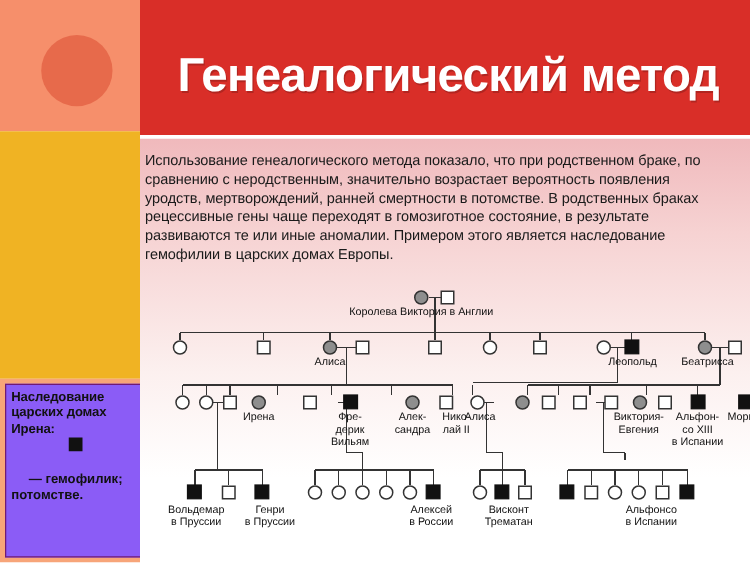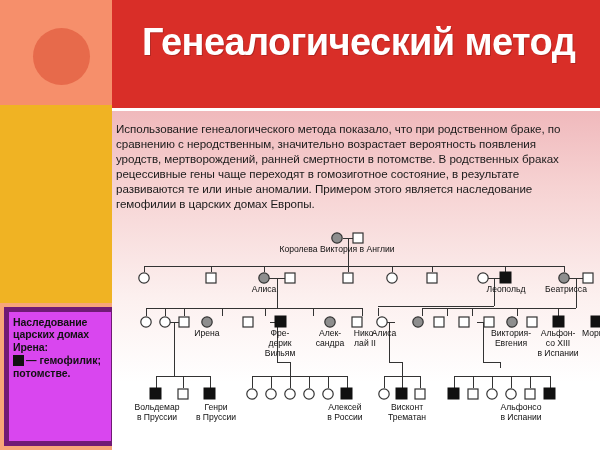--- a/index.html
+++ b/index.html
@@ -11,38 +11,38 @@
   #slide{position:relative;width:600px;height:450px;overflow:hidden;background:#fff;}
 
   
   .side-top{position:absolute;left:0;top:0;width:112px;height:105px;background:#F68F6B;}
   .side-circle{position:absolute;left:33px;top:28px;width:57px;height:57px;border-radius:50%;background:#E76A4B;}
   .side-yellow{position:absolute;left:0;top:105px;width:112px;height:198px;background:#F0B323;}
   .side-bottom{position:absolute;left:0;top:303px;width:112px;height:147px;background:#F7A579;}
 
   .legend-box{
     position:absolute;left:4px;top:307px;width:112px;height:139px;
-    background:#d946ef;border:5px solid #701a75;
+    background:#8b5cf6;border:1px solid #701a75;
     box-sizing:border-box;padding:4px 3px 3px 4px;
   }
   .legend-title{
     font-size:10.5px;font-weight:bold;color:#111;line-height:12.4px;
     letter-spacing:-0.1px;
   }
-  .legend-row{display:flex;align-items:center;gap:2px;line-height:13px;margin-top:1px;}
+  .legend-row{display:flex;align-items:center;gap:16px;line-height:13px;margin-top:1px;flex-direction:column;}
   .legend-sq{width:11px;height:11px;background:#111;display:inline-block;flex:0 0 auto;}
   .legend-ci{width:11px;height:11px;border-radius:50%;background:#8e8e8e;border:1.2px solid #333;display:inline-block;flex:0 0 auto;box-sizing:border-box;}
   .legend-txt{font-size:10.5px;font-weight:bold;color:#111;white-space:nowrap;}
   .legend-tail{font-size:10.5px;font-weight:bold;color:#111;line-height:12.4px;}
 
   
   .titlebar{position:absolute;left:112px;top:0;width:488px;height:108px;background:#D92E28;}
   .titlebar-inner{position:absolute;left:118px;top:4px;width:478px;height:100px;background:#D92E28;}
   .title-text{
-    position:absolute;left:142px;top:20px;width:450px;
+    position:absolute;left:142px;top:39px;width:450px;
     font-size:38px;font-weight:bold;color:#ffffff;
     letter-spacing:-0.6px;line-height:44px;white-space:nowrap;
     text-shadow:1px 1px 0 rgba(0,0,0,.18);
   }
   .title-rule{position:absolute;left:118px;top:108px;width:478px;height:3px;background:#ffffff;}
 
   
   .body-panel{
     position:absolute;left:112px;top:111px;width:488px;height:339px;
     background:linear-gradient(to bottom,#F0B9BC 0%,#F6D2D2 22%,#FCF0EF 55%,#FFFFFF 80%);

